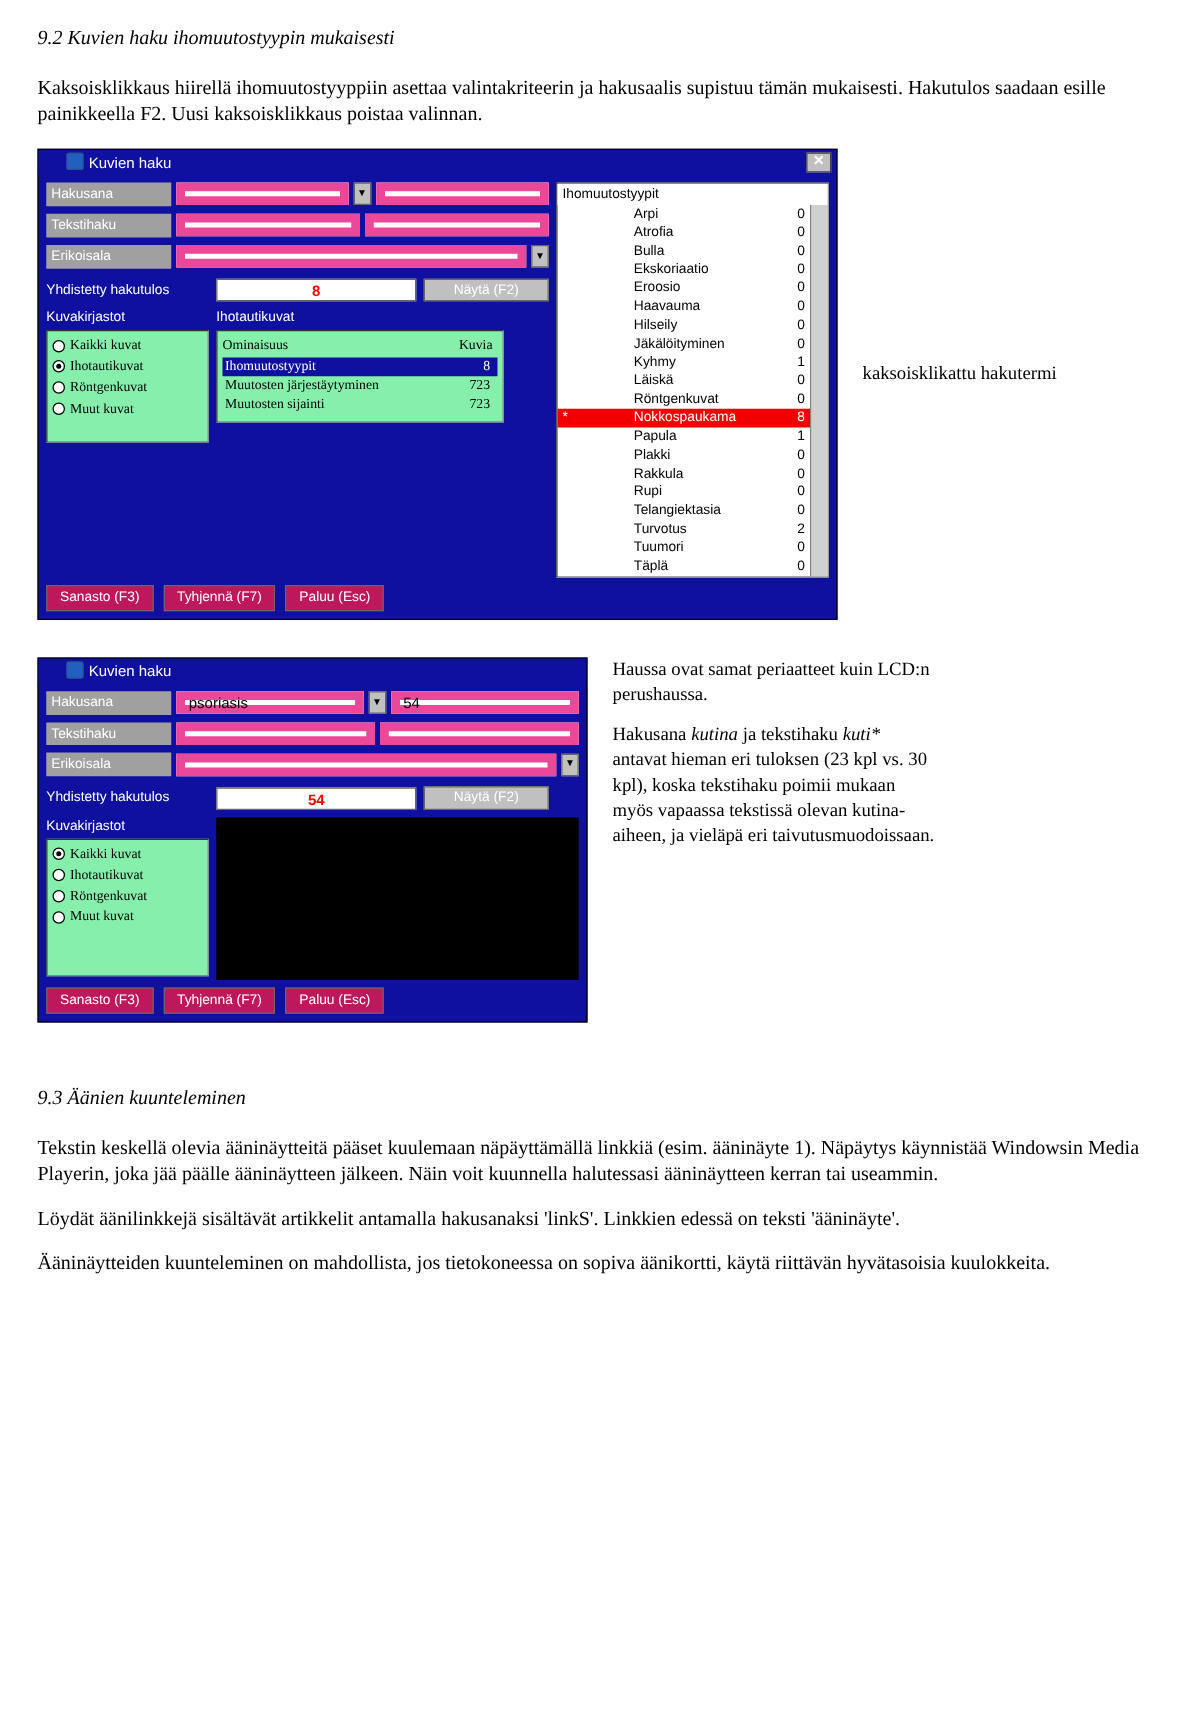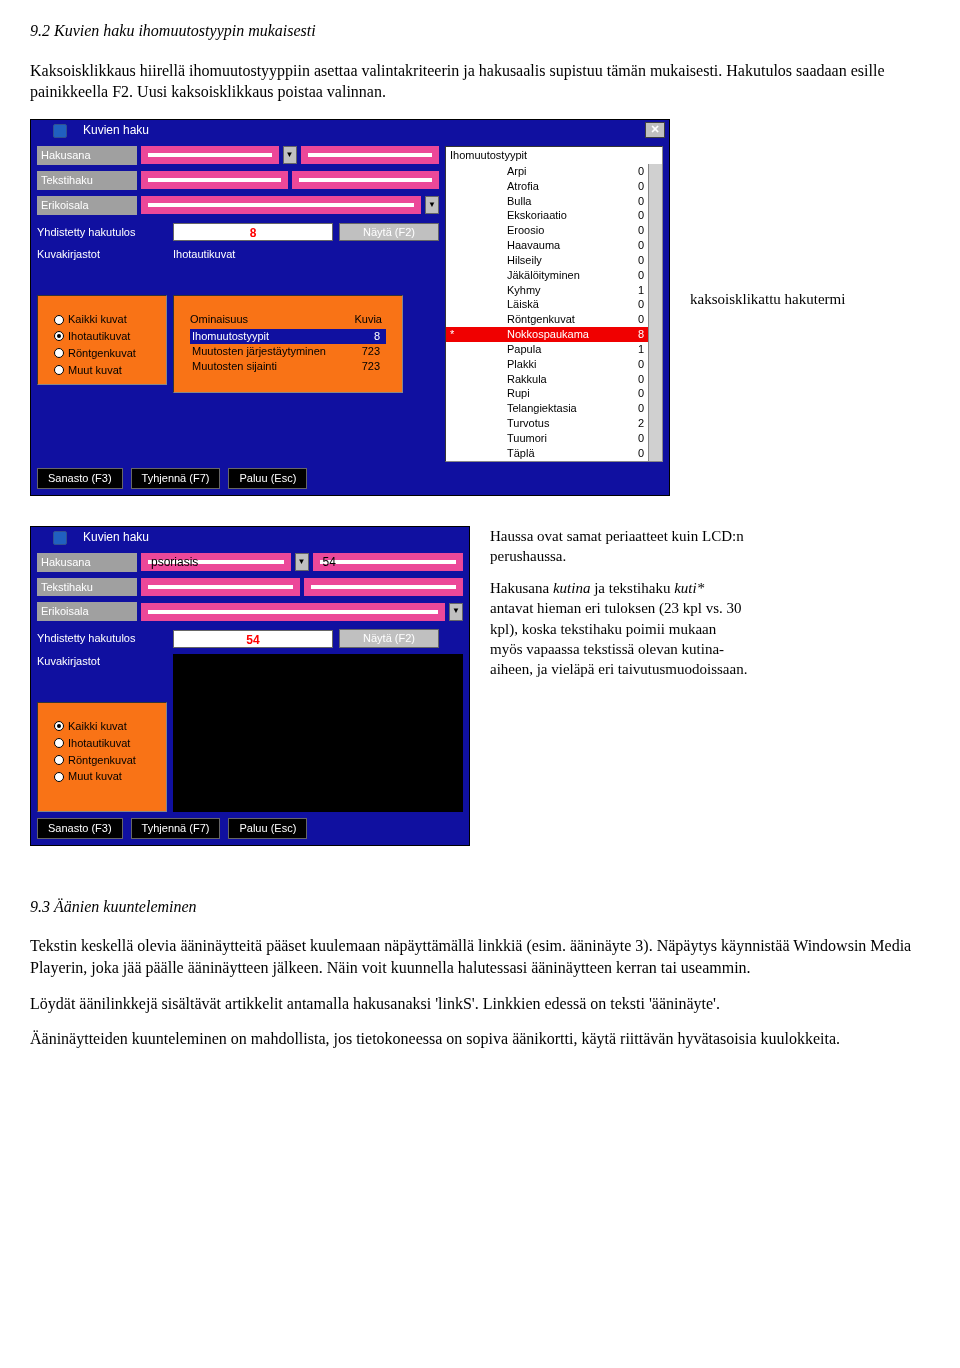--- a/index.html
+++ b/index.html
@@ -25,21 +25,21 @@
     color: #000;
   }
   .app-titlebar {
     background: #1010a0;
     color: #fff;
     padding: 2px 4px;
     display: flex;
     align-items: center;
     justify-content: space-between;
   }
-  .app-titlebar-left { display: flex; align-items: flex-end; gap: 16px; padding-left: 18px; }
+  .app-titlebar-left { display: flex; align-items: flex-start; gap: 4px; padding-left: 18px; }
   .tb-icon {
     display: inline-block; width: 14px; height: 14px;
     background: #2060c0; border: 1px solid #305090; border-radius: 2px;
   }
   .close-box {
     width: 20px; height: 16px; background: #c0c0c0; border: 1px solid #404040;
     display: flex; align-items: center; justify-content: center; font-weight: bold;
     font-size: 11px;
   }
   .app-body { padding: 6px; display: flex; gap: 6px; }
@@ -67,39 +67,39 @@
     width: 160px; height:18px; background:#fff; border:1px solid #666;
     color:#f00; text-align:center; font-weight:bold; line-height:18px;
   }
   .yhd-btn {
     width: 100px; background:#c0c0c0; border:1px solid #666; padding:1px 4px; text-align:center;
     font-size:11px;
   }
 
   .two-panel { display:flex; gap:6px; }
   .panel {
-    background:#f97316; border:1px inset #888; padding:16px; font-size:11px;
-    display:flex; flex-direction:column; gap:2px;
+    background:#86efac; border:1px inset #888; padding:4px; font-size:11px;
+    display:flex; flex-direction:column; gap:2px;font-family:Liberation Serif, serif;
   }
   .panel-title { color:#fff; font-size:11px; margin-bottom:2px; }
-  .panel-wrap { display:flex; flex-direction:column;gap:31px; }
+  .panel-wrap { display:flex; flex-direction:column; }
   .kuvakirj { width: 130px; height: 90px; }
   .ihotauti { width: 230px; }
   .radio { display:flex; align-items:center; gap:4px; font-size:11px; }
   .radio-o { display:inline-block; width:10px; height:10px; border:1px solid #000; border-radius:50%; background:#fff; position:relative; }
   .radio-o.sel::after { content:""; position:absolute; inset:2px; background:#000; border-radius:50%; }
 
   .table-hdr { display:flex; font-size:11px; }
   .table-hdr .c1, .table-row .c1 { flex:1; }
   .table-hdr .c2, .table-row .c2 { width:50px; text-align:right; padding-right:4px; }
   .table-row { display:flex; font-size:11px; padding:0 2px; }
   .table-row.sel { background:#1010a0; color:#fff; }
 
   .footer-btns { display:flex; gap:8px; padding:0 6px 6px 6px; }
-  .foot-btn { background:#000000; color:#fff; padding:2px 10px; border:1px solid #666; font-size:11px; }
+  .foot-btn { background:#be185d; color:#fff; padding:2px 10px; border:1px solid #666; font-size:11px; }
 
   
   .right-list {
     width: 230px; background:#fff; border:1px inset #888;
     font-size:11px; display:flex; flex-direction:column;
   }
   .list-title { background:#fff; padding:1px 4px; font-size:11px; display:flex; }
   .list-title .c1 { flex:1; } .list-title .c2 { width:24px; text-align:right; }
   .list-row { display:flex; padding:0 4px; }
   .list-row .c1 { flex:1;margin-left:47px; } .list-row .c2 { width:24px; text-align:right; }
@@ -396,15 +396,15 @@
   <div class="anno">
     <p>Haussa ovat samat periaatteet kuin LCD:n perushaussa.</p>
     <p>
       <span>Hakusana </span><em class="kw">kutina</em><span> ja tekstihaku </span><em class="kw">kuti*</em><span> antavat hieman eri tuloksen (23 kpl vs. 30 kpl), koska tekstihaku poimii mukaan myös vapaassa tekstissä olevan kutina-aiheen, ja vieläpä eri taivutusmuodoissaan.</span>
     </p>
   </div>
 </div>
 
 <div style="height:40px"></div>
 <div class="section-title">9.3 Äänien kuunteleminen</div>
-<p class="para">Tekstin keskellä olevia ääninäytteitä pääset kuulemaan näpäyttämällä linkkiä (esim. ääninäyte 3). Näpäytys käynnistää Windowsin Media Playerin, joka jää päälle ääninäytteen jälkeen. Näin voit kuunnella halutessasi ääninäytteen kerran tai useammin.</p>
+<p class="para">Tekstin keskellä olevia ääninäytteitä pääset kuulemaan näpäyttämällä linkkiä (esim. ääninäyte 1). Näpäytys käynnistää Windowsin Media Playerin, joka jää päälle ääninäytteen jälkeen. Näin voit kuunnella halutessasi ääninäytteen kerran tai useammin.</p>
 <p class="para">Löydät äänilinkkejä sisältävät artikkelit antamalla hakusanaksi 'linkS'. Linkkien edessä on teksti 'ääninäyte'.</p>
 <p class="para">Ääninäytteiden kuunteleminen on mahdollista, jos tietokoneessa on sopiva äänikortti, käytä riittävän hyvätasoisia kuulokkeita.</p>
 
 </body></html>

